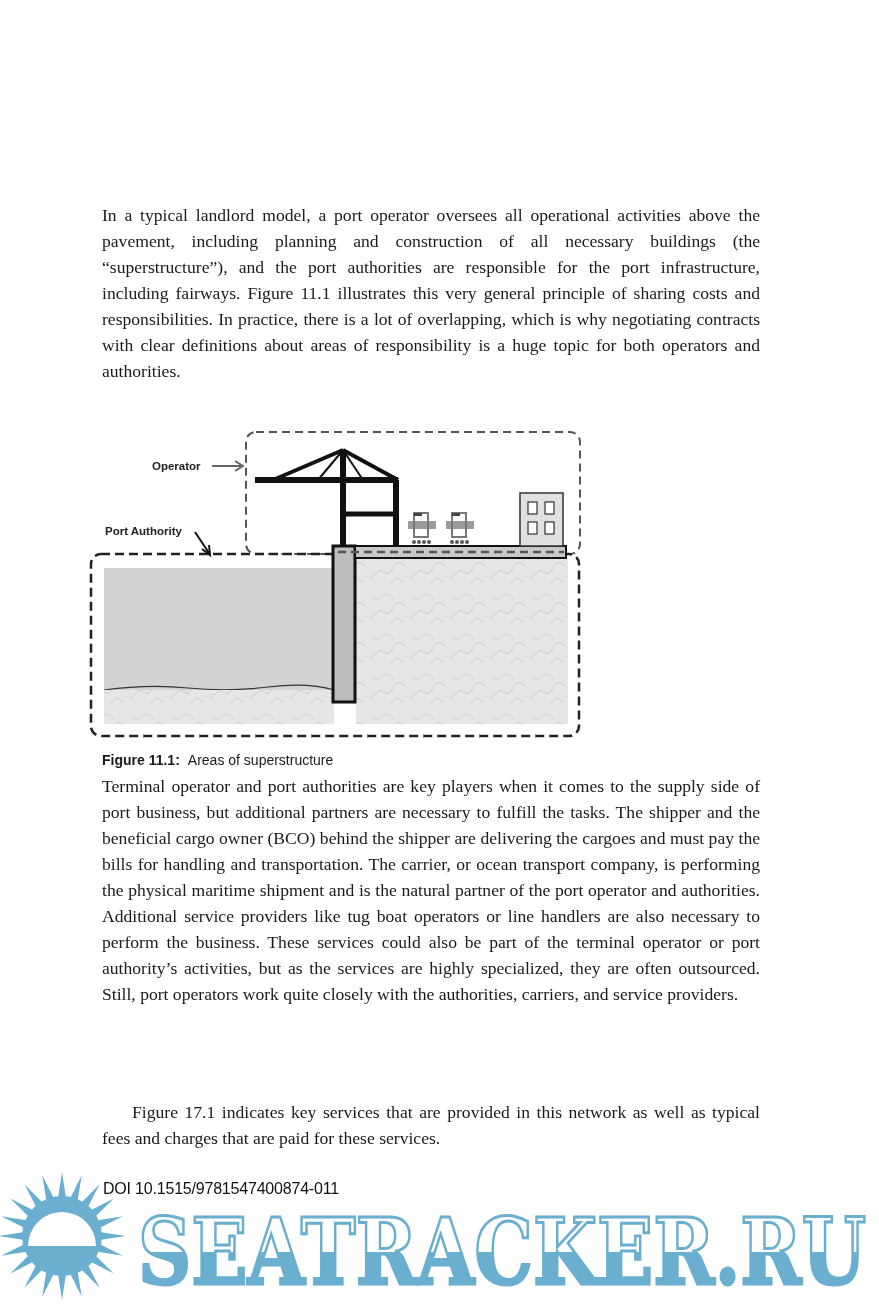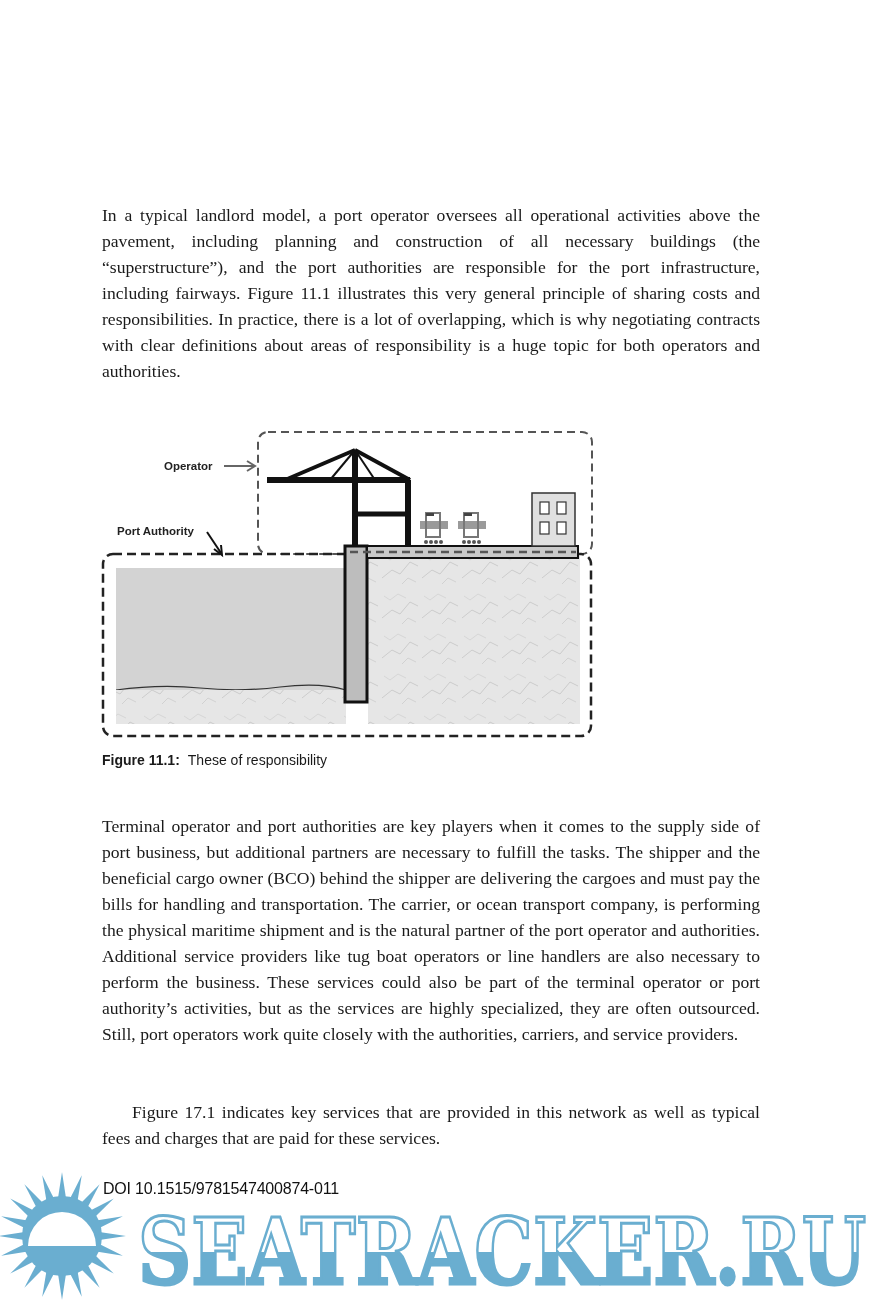--- a/index.html
+++ b/index.html
@@ -1,23 +1,23 @@
 <!DOCTYPE html>
 <html><head>
 <meta charset="utf-8">
 <style>
   html, body { margin:0; padding:0; }
   body { width:879px; height:1304px; background:#ffffff; position:relative; overflow:hidden; }
   .page { position:absolute; left:0; top:0; width:879px; height:1304px; }
   .chapter-heading { position:absolute; left:102px; top:114px; margin:0; font-family:"Liberation Sans", sans-serif; font-weight:bold; font-size:27px; line-height:39px; color:#111; letter-spacing:-0.3px; }
   .body-text { position:absolute; left:102px; width:658px; margin:0; font-family:"Liberation Serif", serif; font-size:17.6px; line-height:26px; color:#1a1a1a; text-align:justify; hyphens:manual; }
   #para1 { top:202px; }
-  #para2 { top:813px; }
+  #para2 { top:773px; }
   #para3 { top:1099px; text-indent:30px; }
-  .figure { position:absolute; left:100px; top:428px; width:495px; height:315px; }
+  .figure { position:absolute; left:88px; top:428px; width:495px; height:315px; }
   .fig-label { font-family:"Liberation Sans", sans-serif; font-weight:bold; font-size:11.5px; fill:#222; }
   .caption { position:absolute; left:102px; top:752px; font-family:"Liberation Sans", sans-serif; font-size:14px; color:#1a1a1a; margin:0; }
   .caption .cap-num { font-weight:bold; margin-right:8px; }
   .doi { position:absolute; left:103px; top:1180px; font-family:"Liberation Sans", sans-serif; font-size:16px; color:#111; letter-spacing:-0.2px; }
   .watermark { position:absolute; left:0; top:1168px; width:879px; height:136px; }
 </style>
 </head>
 <body>
 
 <div class="page">
@@ -97,21 +97,21 @@
       </g>
       <text x="17" y="107" class="fig-label">Port Authority</text>
       <g>
         <line x1="107" y1="104" x2="121" y2="125" stroke="#111" stroke-width="2"></line>
         <polyline points="114,121 122,127 121,117" fill="none" stroke="#111" stroke-width="2"></polyline>
       </g>
     </svg>
   </div>
 
   <p class="caption">
-    <span class="cap-num">Figure 11.1:</span><span>These of responsibility</span>
+    <span class="cap-num">Figure 11.1:</span><span>Areas of superstructure</span>
   </p>
 
   <p class="body-text" id="para2">Terminal operator and port authorities are key players when it comes to the supply side of port business, but additional partners are necessary to fulfill the tasks. The shipper and the beneficial cargo owner (BCO) behind the shipper are delivering the cargoes and must pay the bills for handling and transportation. The carrier, or ocean transport company, is performing the physical maritime shipment and is the natural partner of the port operator and authorities. Addi­tional service providers like tug boat operators or line handlers are also necessary to perform the business. These services could also be part of the terminal oper­ator or port authority’s activities, but as the services are highly specialized, they are often outsourced. Still, port operators work quite closely with the authorities, carriers, and service providers.</p>
   <p class="body-text" id="para3">Figure 17.1 indicates key services that are provided in this network as well as typical fees and charges that are paid for these services.</p>
 
   <div class="doi">DOI 10.1515/9781547400874-011</div>
 
   <svg class="watermark" width="879" height="136" viewBox="0 0 879 136">
     <g transform="translate(62,68)">
       <g id="rays" fill="#6aaed0">

